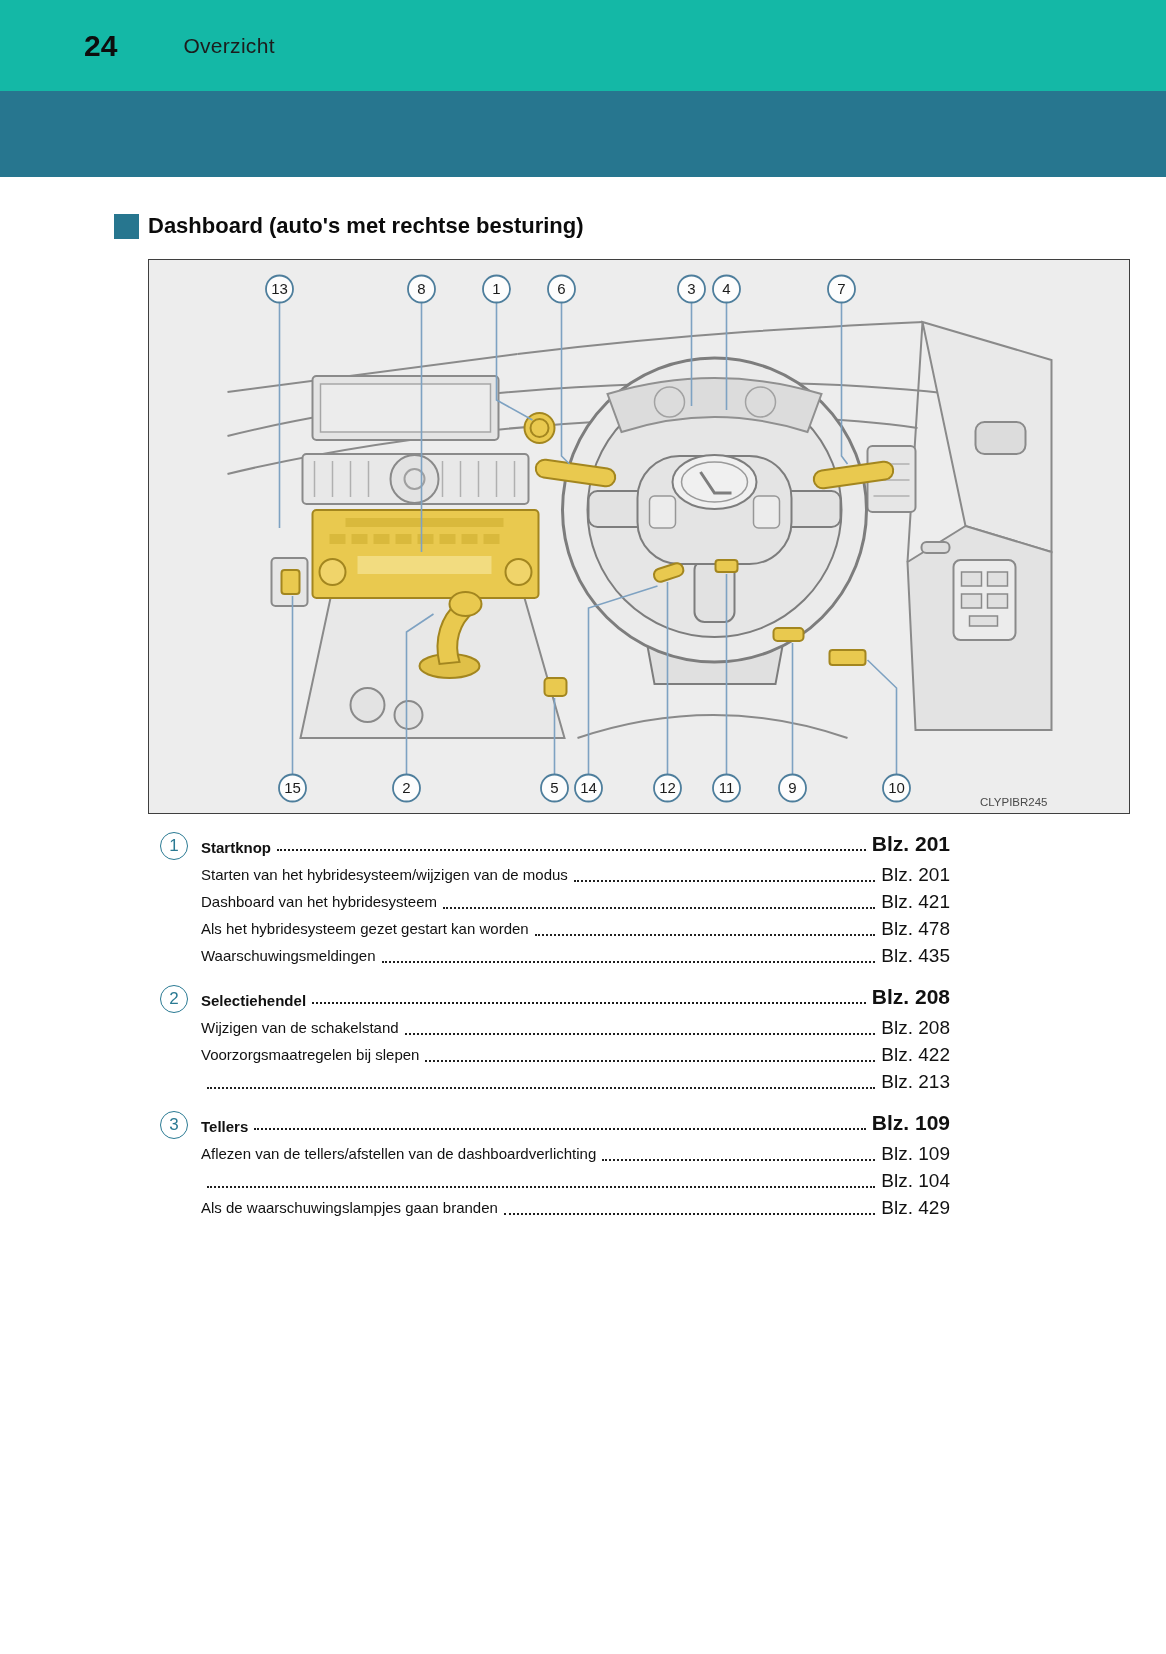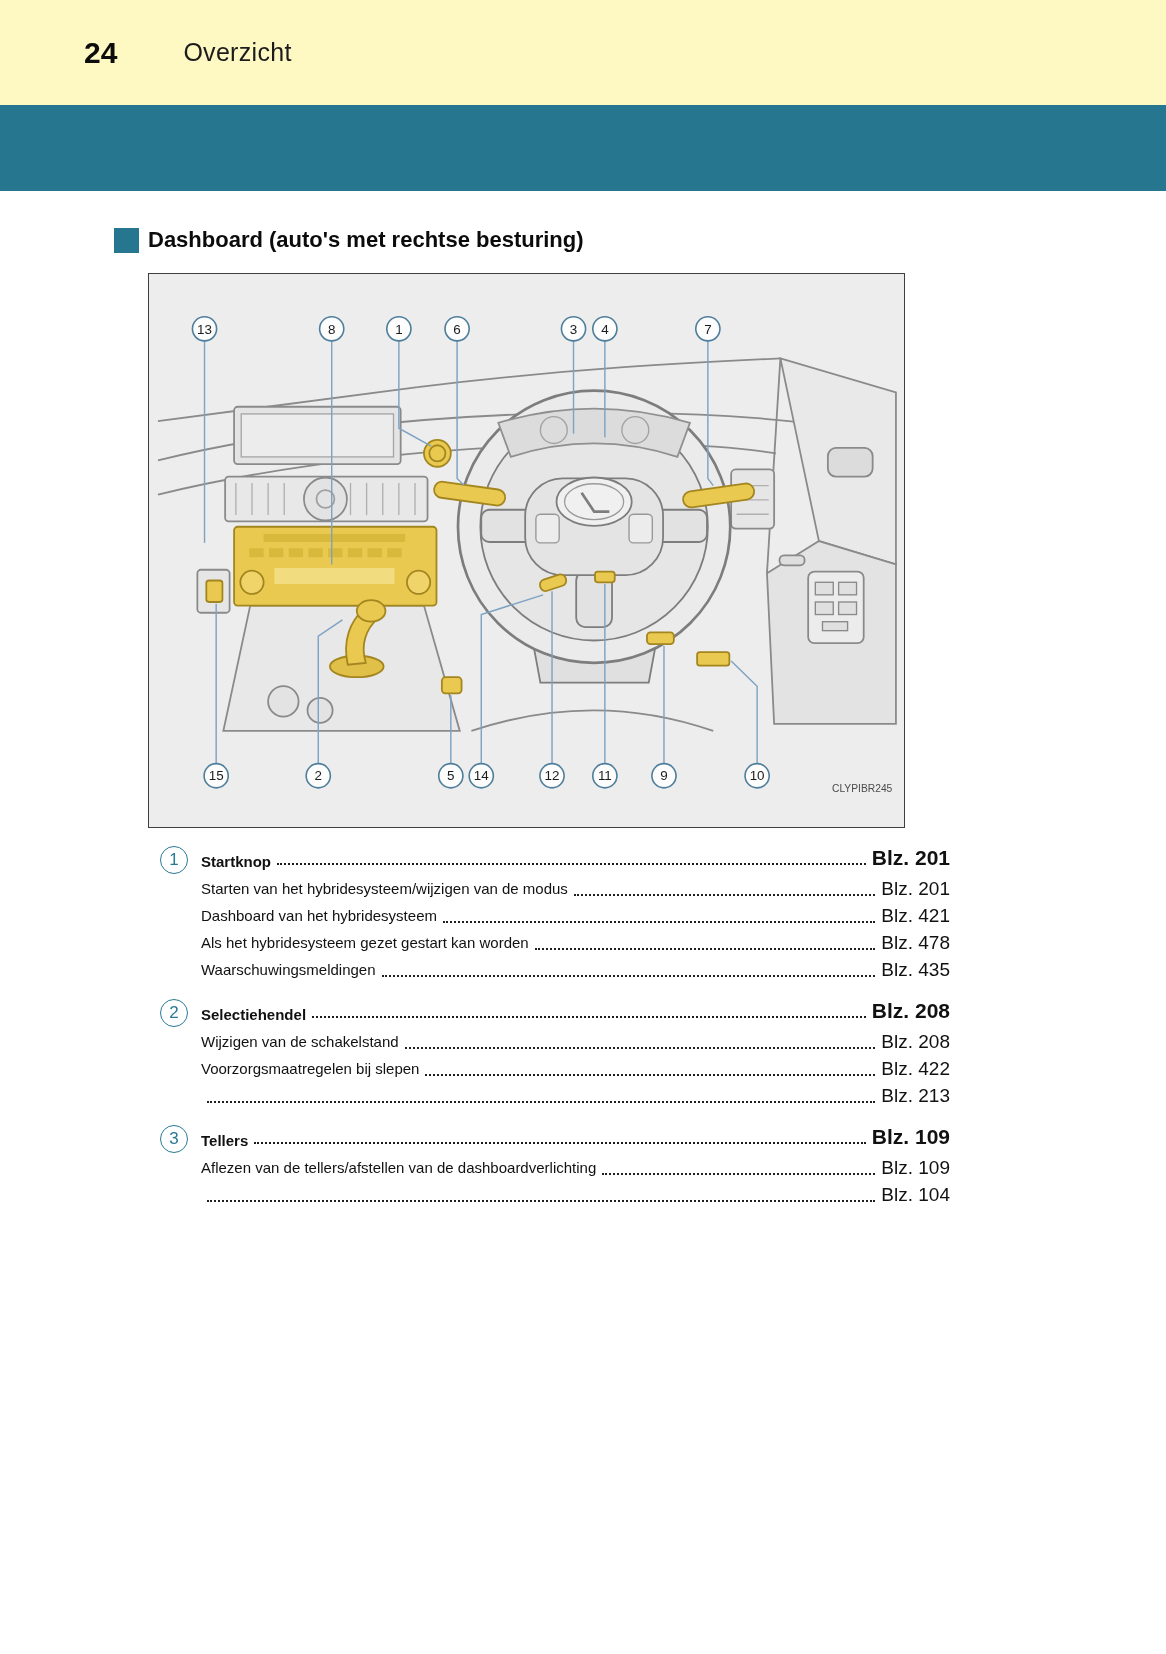--- a/index.html
+++ b/index.html
@@ -3,33 +3,33 @@
 <meta charset="utf-8">
 <style>
   * { margin:0; padding:0; box-sizing:border-box; }
   html,body { width:1166px; }
   body {
     height:1654px; background:#ffffff; color:#111;
     font-family:"Liberation Sans","DejaVu Sans",sans-serif;
     position:relative; overflow:hidden;
   }
   
-  .topbar { height:105px; background:#fef9c3; display:flex; align-items:center; }
+  .topbar { height:91px; background:#14b8a6; display:flex; align-items:center; }
   .pnum { font-size:30px; font-weight:bold; margin-left:84px; color:#0d0d0d; }
-  .ptitle { font-size:25px; margin-left:66px; color:#1c1c1c; letter-spacing:.3px;text-align:center; }
+  .ptitle { font-size:21px; margin-left:66px; color:#1c1c1c; letter-spacing:.3px;text-align:center; }
   .teal-band { height:86px; background:#27768f; }
 
   
   .section-head { display:flex; align-items:flex-end; margin:36px 0 0 114px; }
   .bullet { width:25px; height:25px; background:#27768f; margin-right:9px; flex:0 0 auto; }
   .section-head h2 { font-size:22px; font-weight:bold; color:#0b0b0b; }
 
   
   .figure-box {
-    width:757px; height:555px; margin:20px 0 0 148px;
+    width:982px; height:555px; margin:20px 0 0 148px;
     border:1px solid #3f3f3f; background:#ededed;
   }
   .figure-box svg { display:block; width:100%; height:100%; }
   svg text { font-family:"Liberation Sans","DejaVu Sans",sans-serif; }
   .callout text { font-size:15px; fill:#1c1c1c; }
 
   
   .index { margin:14px 216px 0 160px; }
   .item { margin-top:12px; }
   .item-head { display:flex; align-items:flex-end; }
@@ -313,17 +313,22 @@
       <div class="subs">
         <div class="sub">
             <span class="slabel">Aflezen van de tellers/afstellen van de dashboardverlichting</span>
             <span class="leader"></span>
             <span class="pref">Blz. 109</span>
           </div>
         <div class="sub">
             <span class="leader"></span>
             <span class="pref">Blz. 104</span>
           </div>
+        <div class="sub">
+            <span class="slabel">Als de waarschuwingslampjes gaan branden</span>
+            <span class="leader"></span>
+            <span class="pref">Blz. 429</span>
+          </div>
       </div>
     </div>
 
   </section>
 </main>
 
 </body></html>

